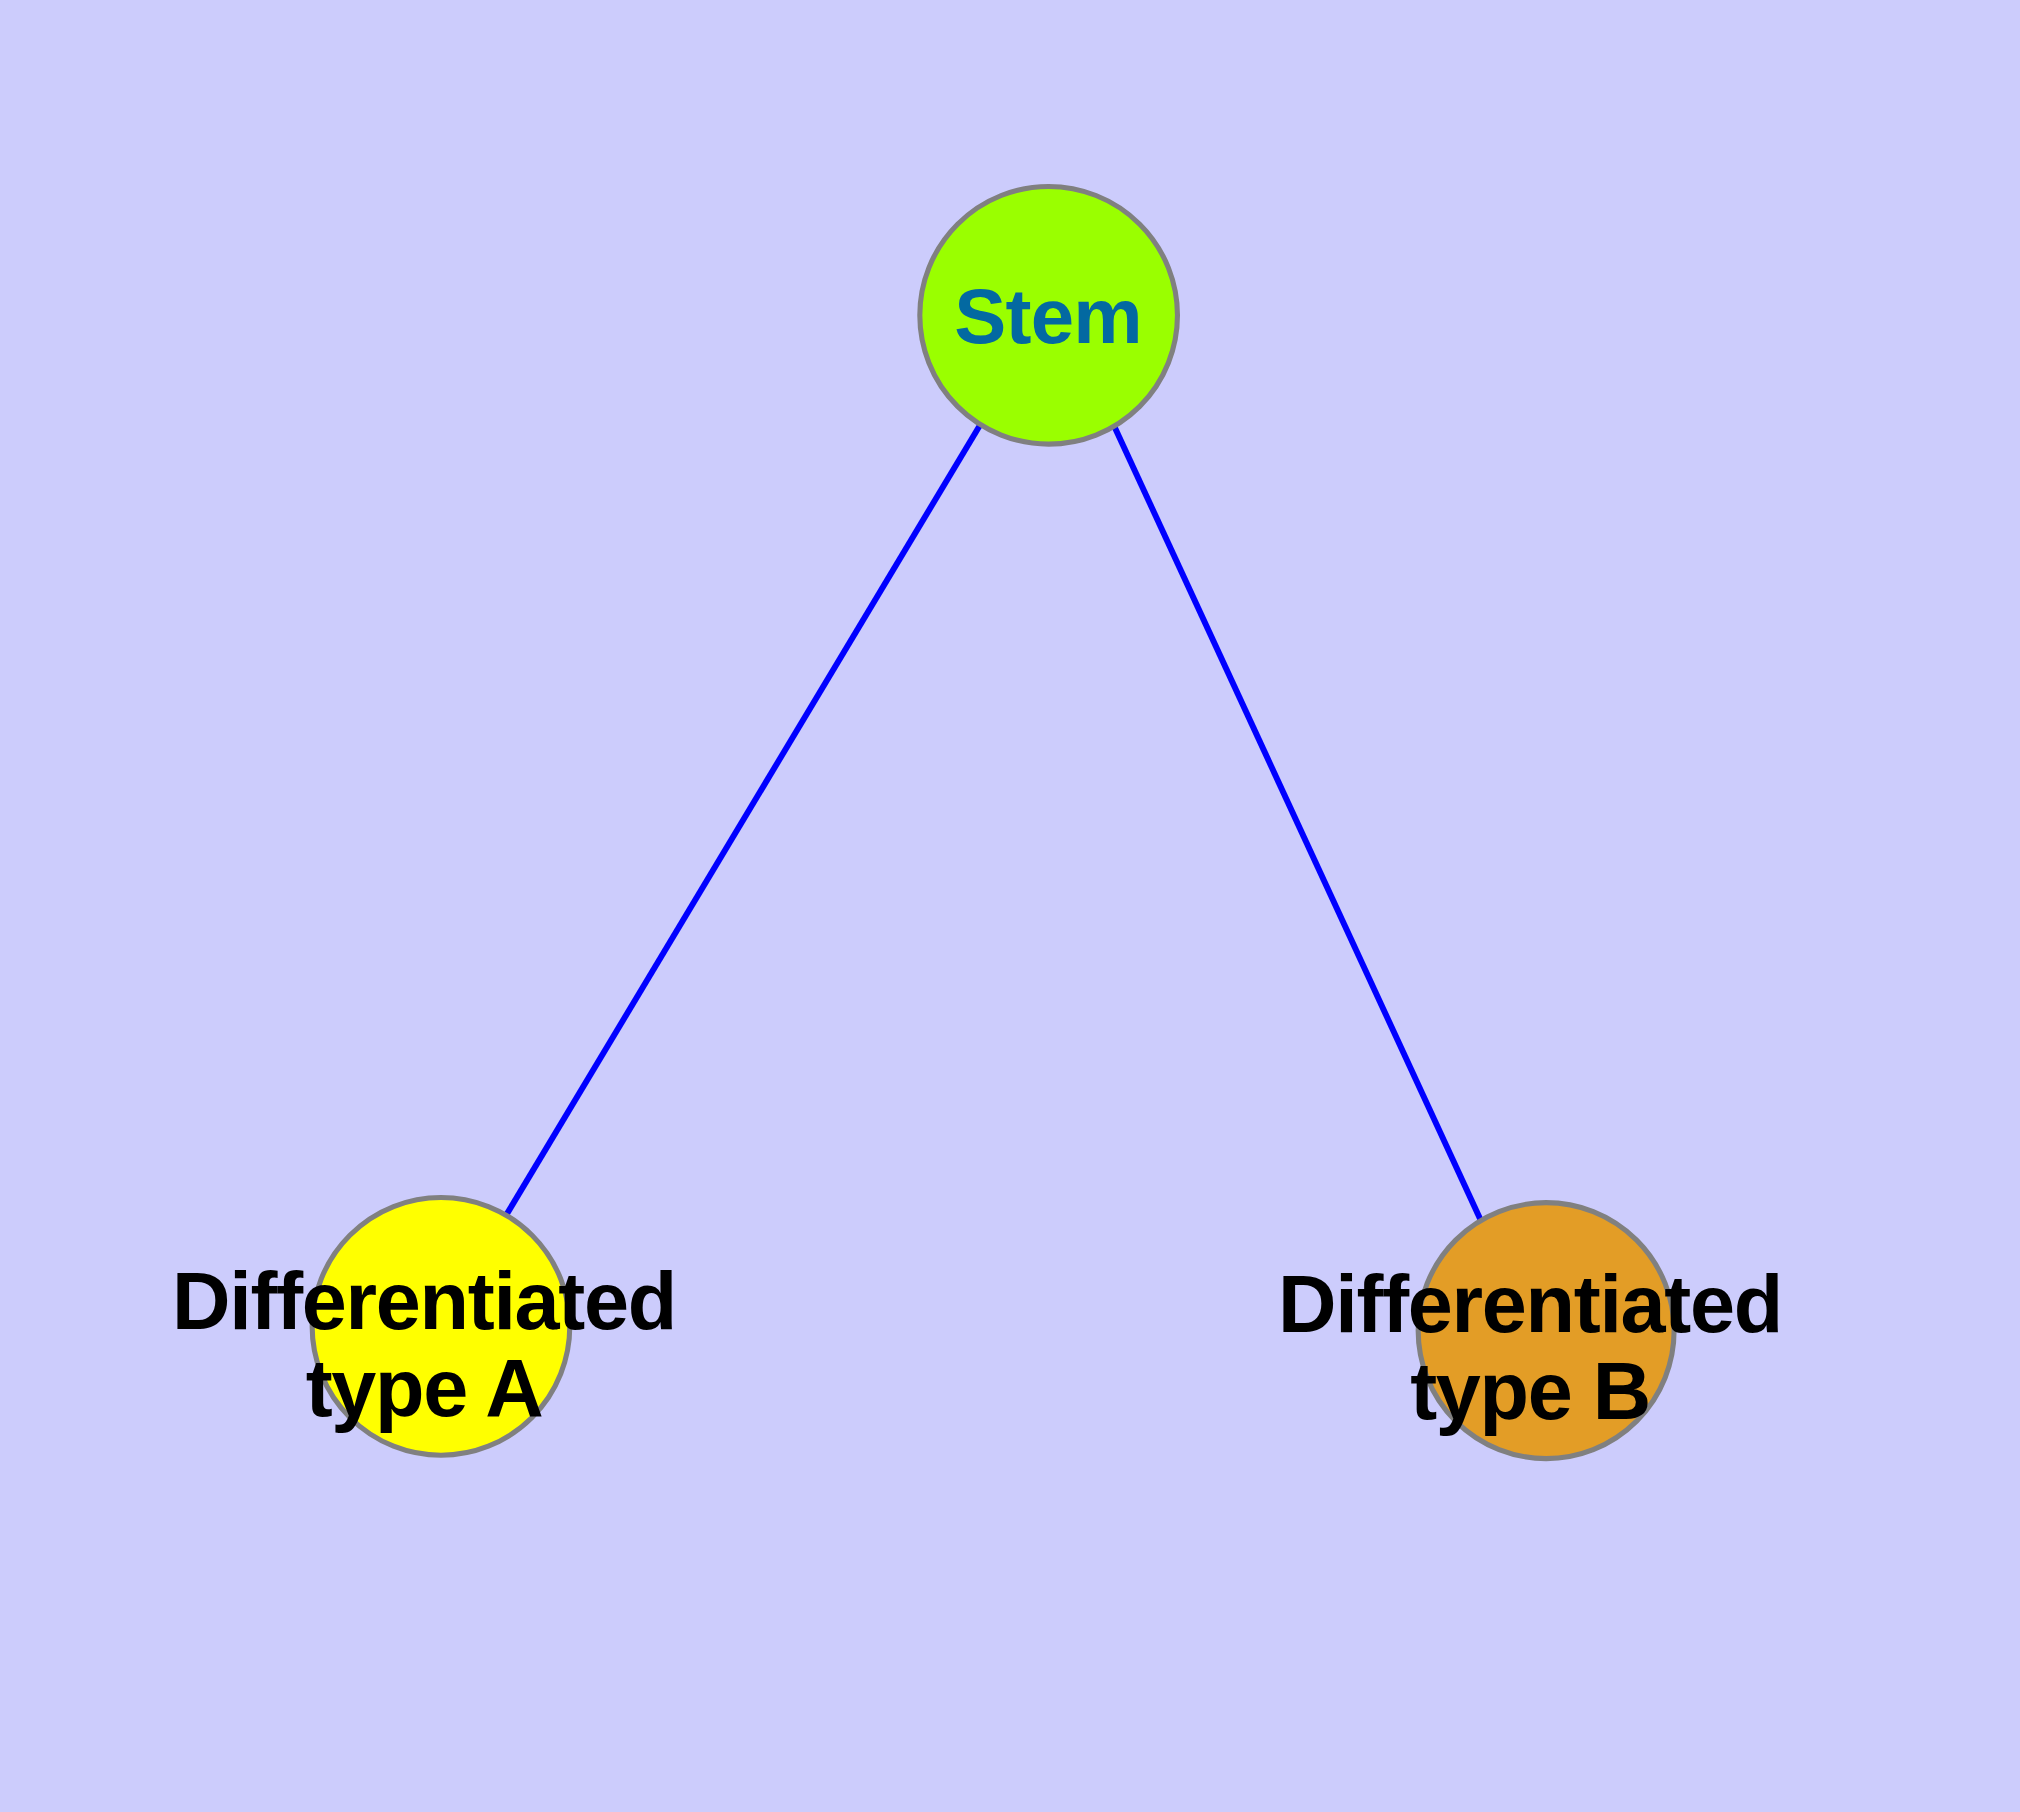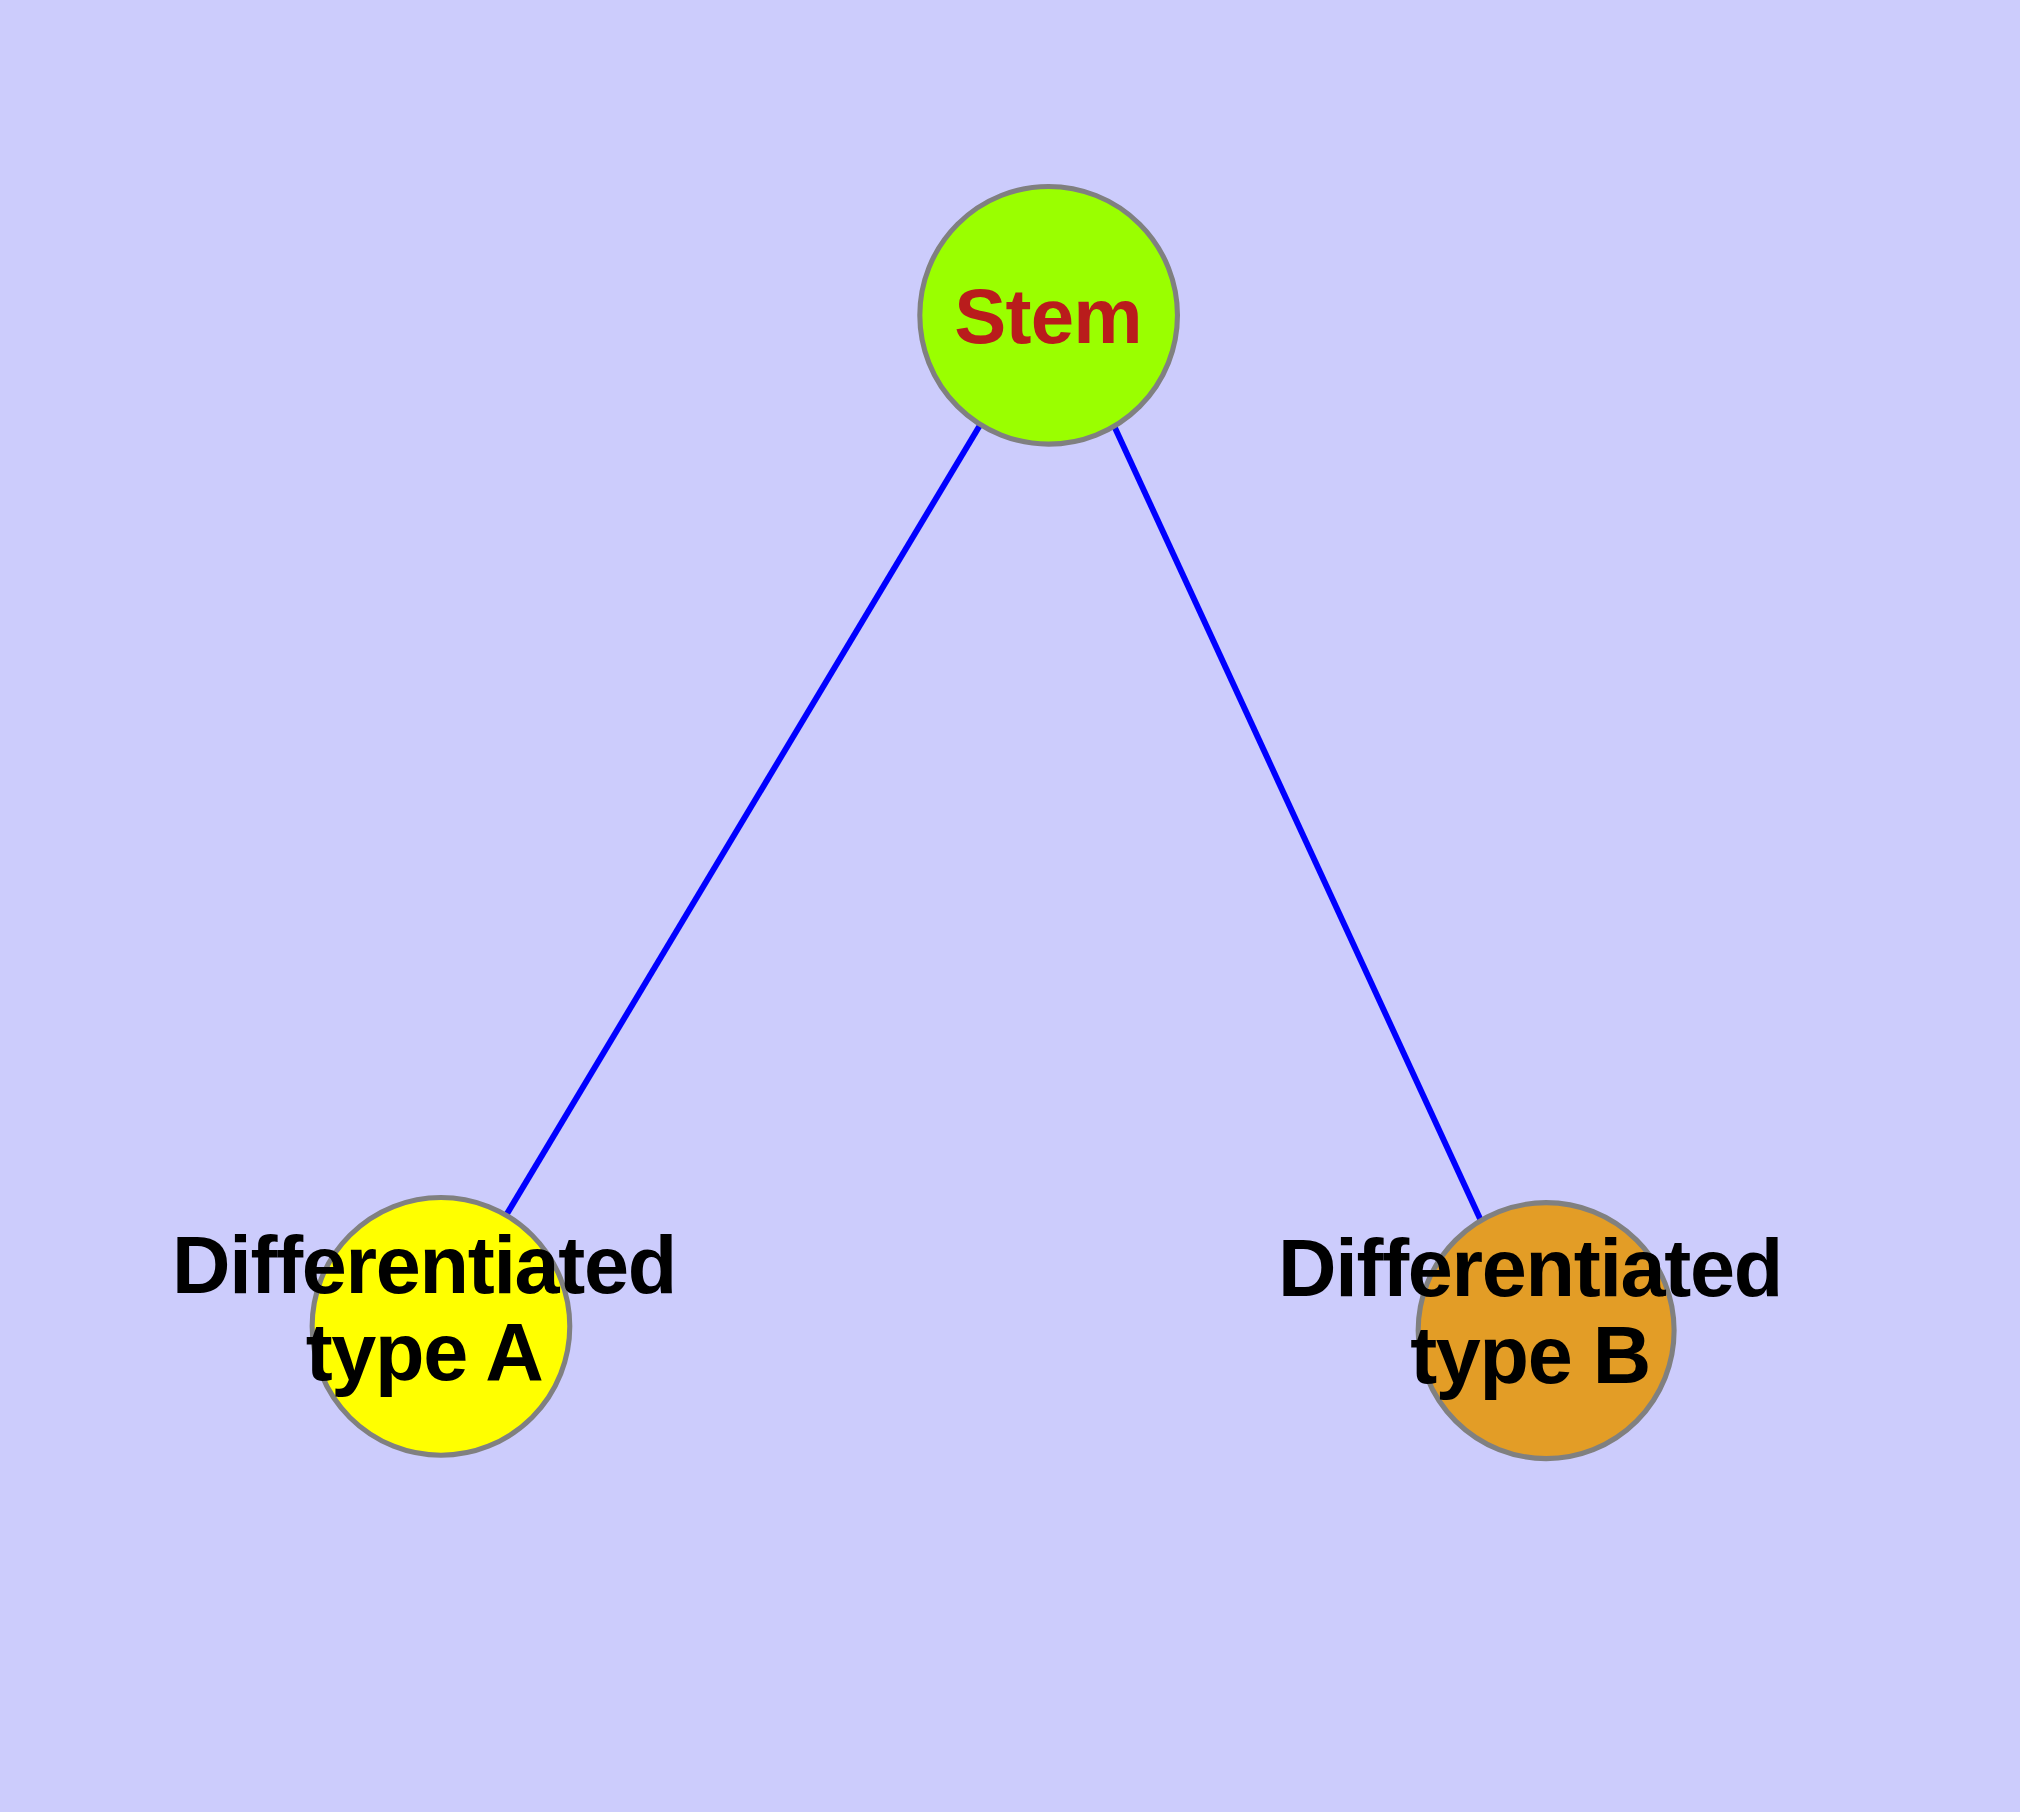--- a/index.html
+++ b/index.html
@@ -34,40 +34,41 @@
     pointer-events: none;
     transform: translate(-50%, -50%);
   }
   .label-stem {
     font-size: 78px;
     letter-spacing: -0.8px;
   }
   .label-leaf {
     font-size: 81px;
     letter-spacing: -1.3px;
+    margin-top: 36px;
   }
 </style>
 </head>
 <body>
 
 <div id="canvas" style="width: 2021px; height: 1812px; background: rgb(204, 204, 252);">
 
   <svg id="graph-svg" viewBox="0 0 2384 2138">
     <g>
       <line x1="1157" y1="500" x2="598" y2="1432" stroke="#0000ff" stroke-width="7" stroke-linecap="butt"></line>
       <line x1="1314" y1="502" x2="1747" y2="1440" stroke="#0000ff" stroke-width="7" stroke-linecap="butt"></line>
     </g>
     <g>
       <circle cx="1237" cy="372" r="152" fill="#9aff00" stroke="#808080" stroke-width="6"></circle>
       <circle cx="520" cy="1565" r="152" fill="#ffff00" stroke="#808080" stroke-width="6"></circle>
       <circle cx="1824" cy="1570" r="151" fill="#e39d26" stroke="#808080" stroke-width="6"></circle>
     </g>
   </svg>
 
-  <div class="node-label label-stem" style="left: 1048px; top: 317px; font-size: 78px; color: #b91c1c;">Stem</div>
+  <div class="node-label label-stem" style="left: 1048px; top: 317px; font-size: 78px; color: #0369a1;">Stem</div>
 
   <div class="node-label label-leaf" style="left: 424px; top: 1309px; font-size: 81px; color: rgb(0, 0, 0);">Differentiated
 type A</div>
 
   <div class="node-label label-leaf" style="left: 1530px; top: 1312px; font-size: 81px; color: rgb(0, 0, 0);">Differentiated
 type B</div>
 
 </div>
 
 

